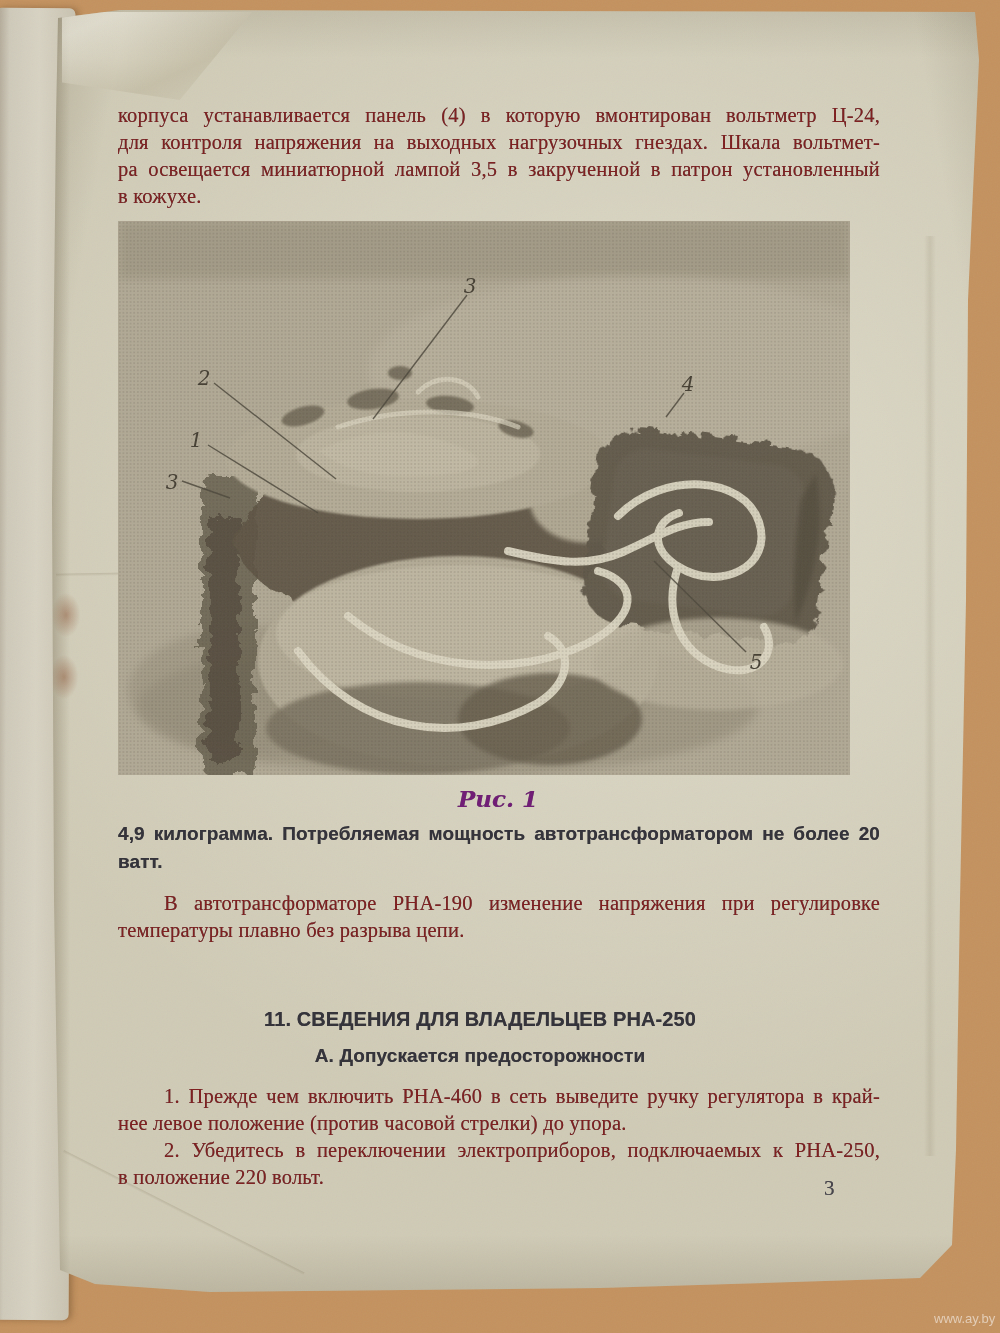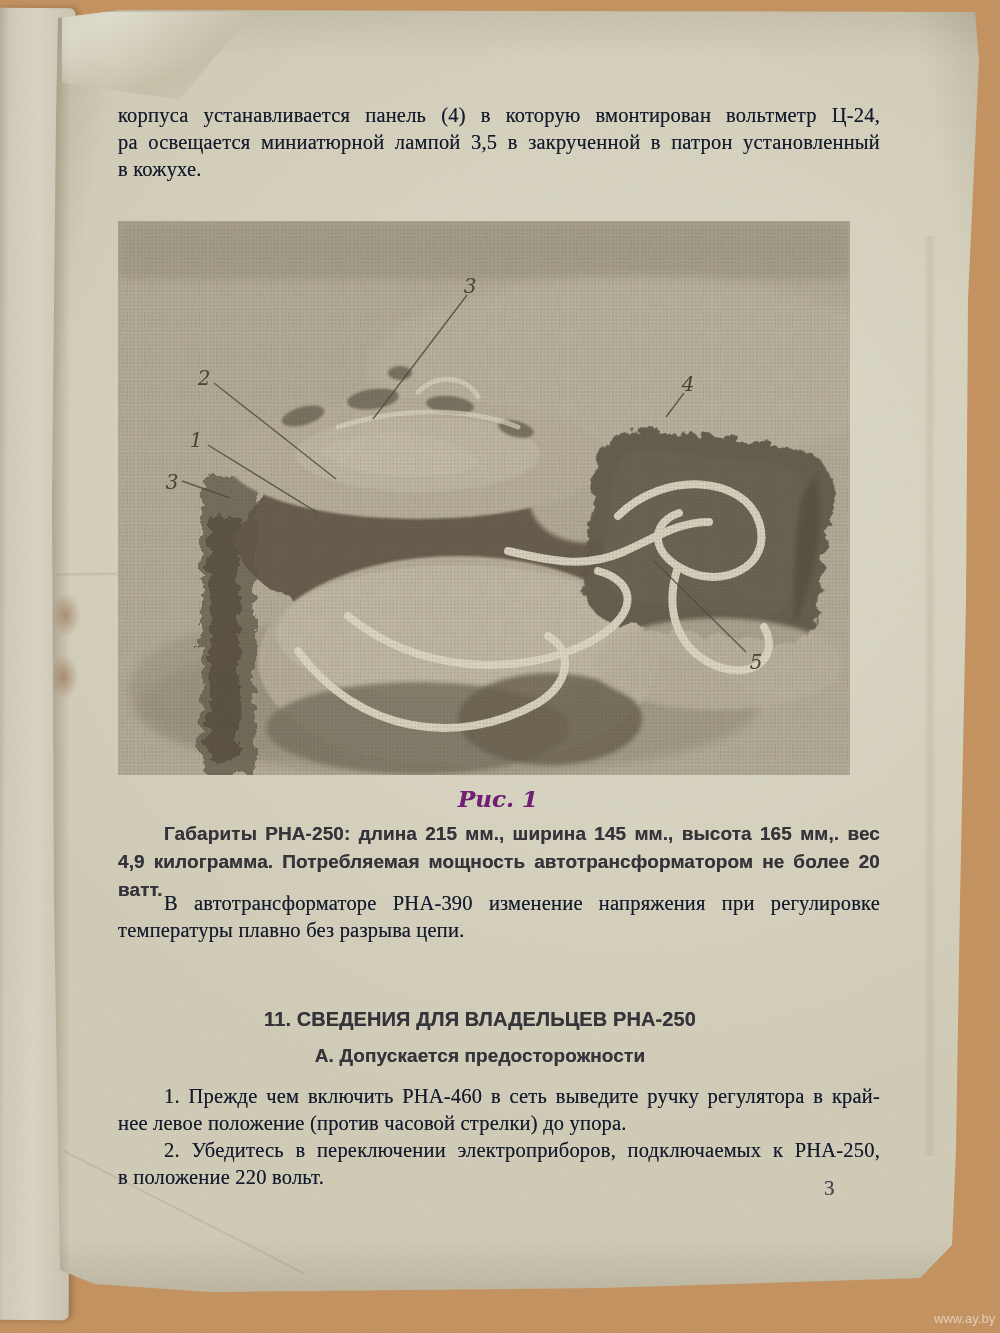--- a/index.html
+++ b/index.html
@@ -32,21 +32,21 @@
     background:linear-gradient(155deg, rgba(250,248,238,.55) 15%, rgba(170,160,130,.28) 65%, rgba(170,160,130,0));
     clip-path:polygon(0 0,100% 0,62% 100%,0 80%);}
   .rust{position:absolute;width:40px;height:62px;
     background:radial-gradient(50% 50% at 50% 50%, rgba(146,96,66,.55), rgba(146,96,66,0) 72%);}
   .crease{position:absolute;background:linear-gradient(180deg,rgba(110,98,70,.20),rgba(110,98,70,0));}
   .crease.h{height:3px;}
   .right-crease{position:absolute;left:878px;top:230px;width:12px;height:920px;
     background:linear-gradient(90deg,rgba(112,100,72,0),rgba(112,100,72,.13),rgba(112,100,72,0));}
 
   
-  .tblock{position:absolute;left:118px;width:762px;color:#0f172a;
+  .tblock{position:absolute;left:118px;width:762px;color:#7f1d1d;
     font-size:20.5px;line-height:27px;letter-spacing:.2px;
     text-shadow:0 0 .6px rgba(55,53,62,.75);}
   .tblock .line{text-align:justify;text-align-last:justify;}
   .tblock .line.last{text-align-last:left;}
   .tblock .line.indent{padding-left:46px;}
   .sans{font-family:"Liberation Sans", sans-serif;font-weight:700;
     font-size:19px;line-height:28px;color:#323138;letter-spacing:.1px;}
   .center-line{text-align:left;text-align-last:center !important;}
   .fig-caption{position:absolute;left:130px;top:785px;width:736px;text-align:center;
     font-family:"DejaVu Serif", serif;font-style:italic;font-weight:600;
@@ -70,20 +70,21 @@
     <div class="corner-curl"></div>
     <div class="rust" style="left:0;top:578px;"></div>
     <div class="rust" style="left:-2px;top:640px;"></div>
     <div class="crease h" style="left:10px;top:566px;width:210px;transform:rotate(-1deg);"></div>
     <div class="crease h" style="left:18px;top:1144px;width:270px;transform:rotate(27deg);transform-origin:0 0;"></div>
     <div class="right-crease"></div>
   </div>
 
   <div class="tblock" style="top:102px;">
     <div class="line">корпуса устанавливается панель (4) в которую вмонтирован вольтметр Ц-24,</div>
+    <div class="line">для контроля напряжения на выходных нагрузочных гнездах. Шкала вольтмет-</div>
     <div class="line">ра освещается миниатюрной лампой 3,5 в закрученной в патрон установленный</div>
     <div class="line last">в кожухе.</div>
   </div>
 
   <div class="photo-wrap">
     <svg width="732" height="554" viewBox="0 0 732 554">
       <defs>
         <pattern id="ht" width="3.6" height="3.6" patternUnits="userSpaceOnUse">
           <circle cx="1.8" cy="1.8" r="0.95" fill="#3e382c"></circle>
         </pattern>
@@ -166,26 +167,25 @@
         <text x="638" y="448" text-anchor="middle">5</text>
       </g>
 
       <rect x="0" y="0" width="732" height="554" fill="url(#ht)" opacity=".16"></rect>
     </svg>
   </div>
 
   <div class="fig-caption">Рис. 1</div>
 
   <div class="tblock sans" style="top:820px;">
-    <div class="line indent">Габариты РНА-250: длина 215 мм., ширина 145 мм., высота 165 мм,. вес</div>
     <div class="line last">4,9 килограмма. Потребляемая мощность автотрансформатором не более 20 ватт.</div>
   </div>
 
   <div class="tblock" style="top:890px;">
-    <div class="line indent">В автотрансформаторе РНА-390 изменение напряжения при регулировке</div>
+    <div class="line indent">В автотрансформаторе РНА-190 изменение напряжения при регулировке</div>
     <div class="line last">температуры плавно без разрыва цепи.</div>
   </div>
 
 
   <div class="tblock sans" style="top:1005px;width:724px;">
     <div class="line center-line" style="font-size:20px;">11. СВЕДЕНИЯ ДЛЯ ВЛАДЕЛЬЦЕВ РНА-250</div>
   </div>
   <div class="tblock sans" style="top:1042px;width:724px;">
     <div class="line center-line">А. Допускается предосторожности</div>
   </div>

